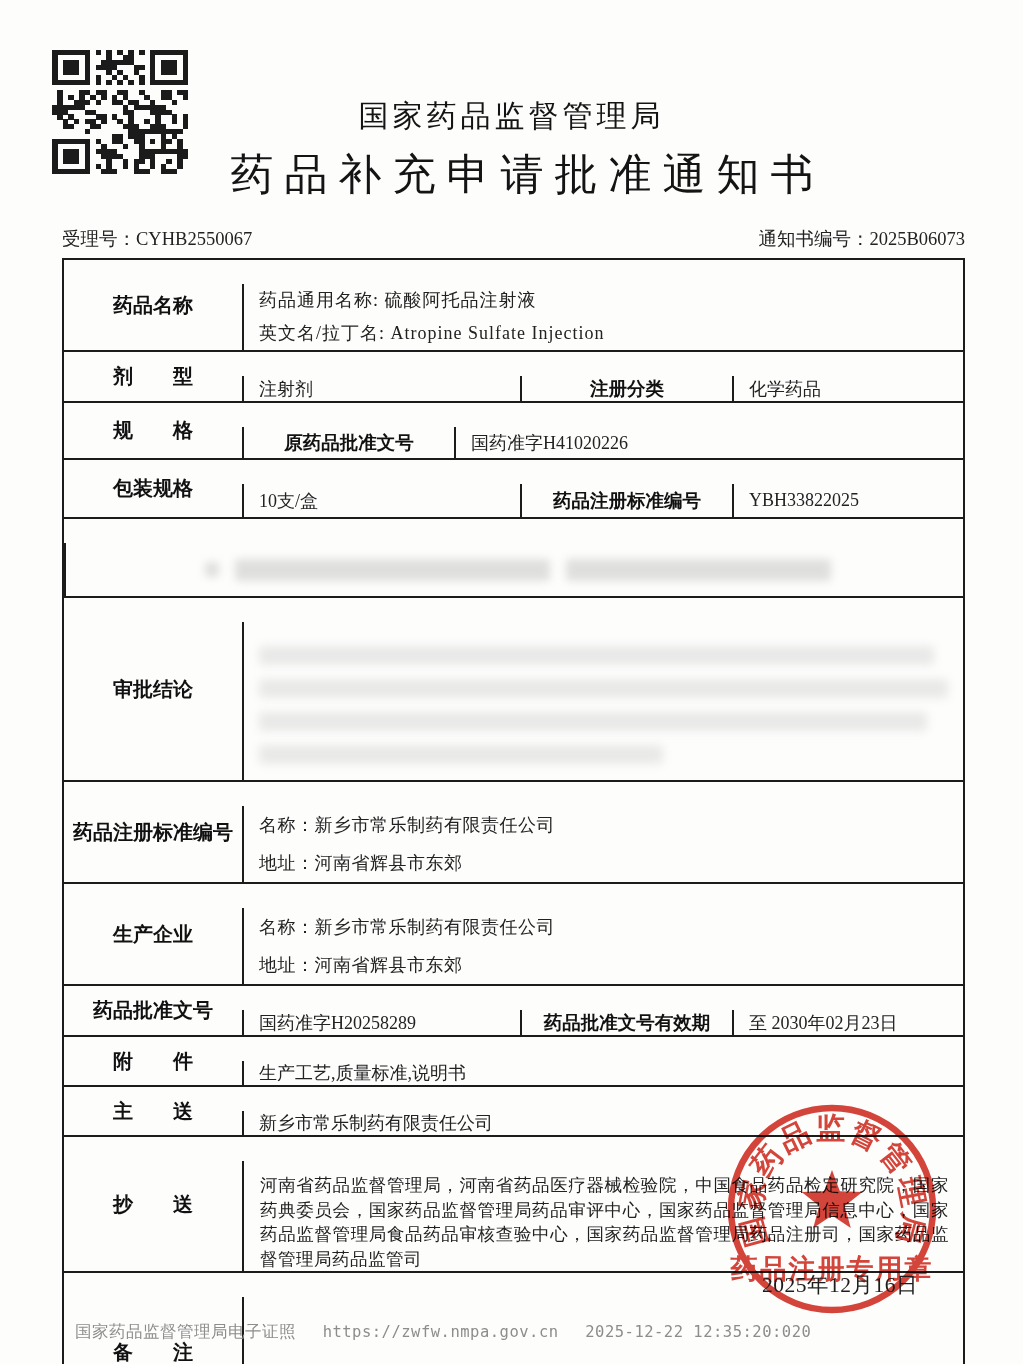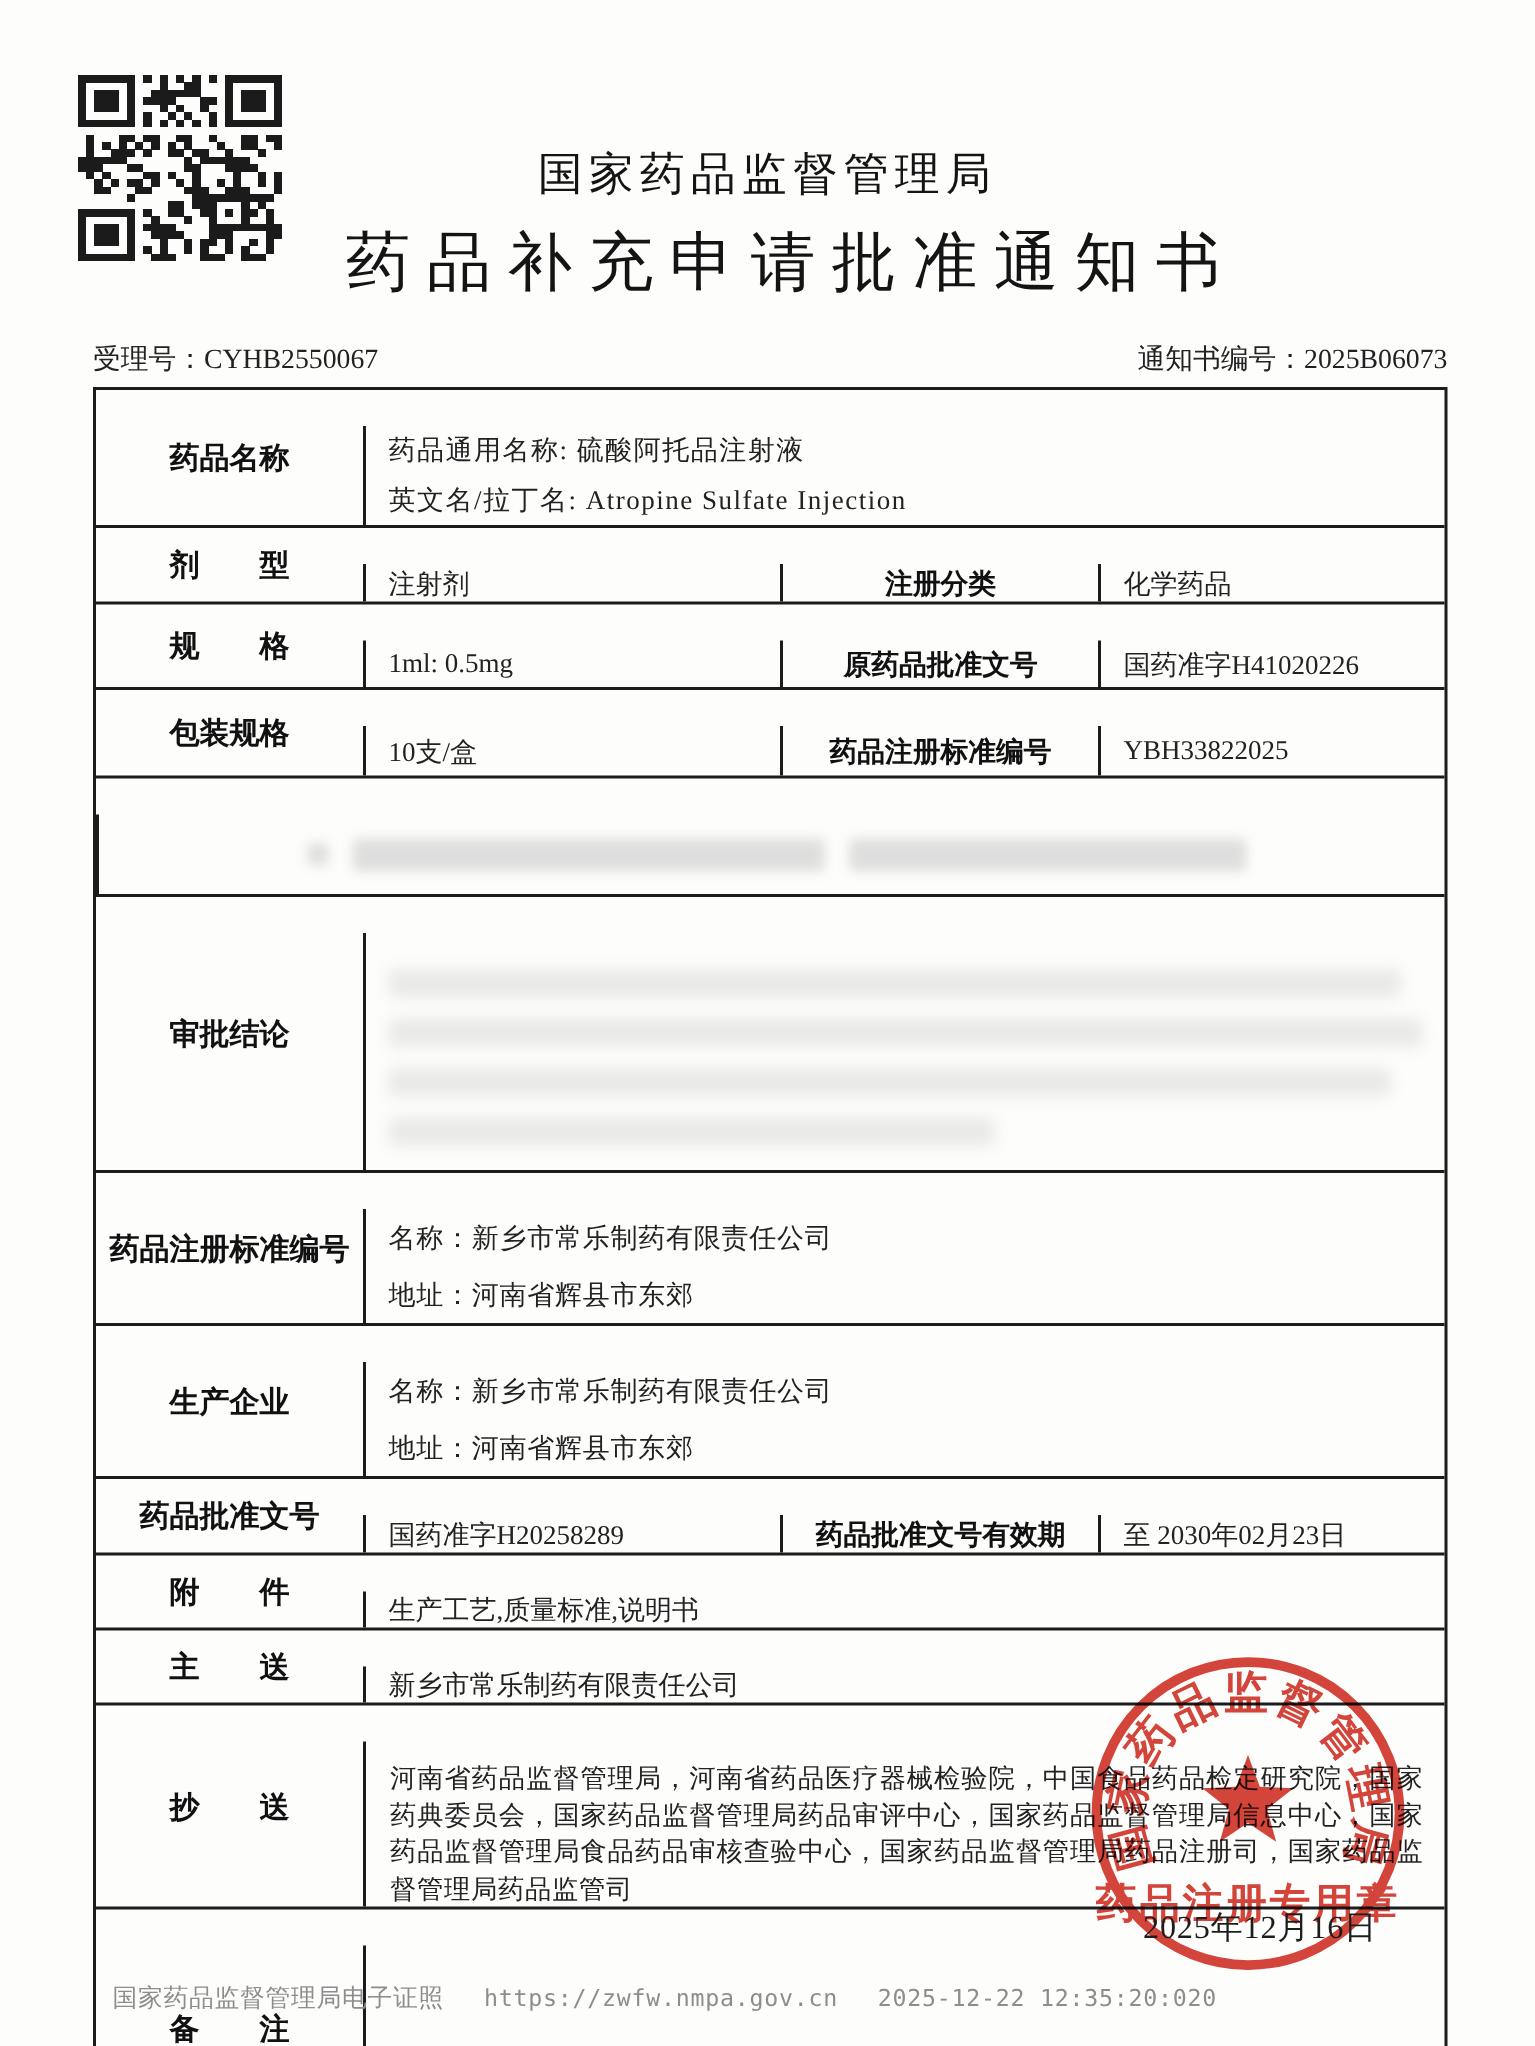--- a/index.html
+++ b/index.html
@@ -422,21 +422,20 @@
 
     <div class="row r2">
       <div class="lbl">剂　　型</div>
       <div class="val val1 cellL">注射剂</div>
       <div class="lbl2 cellL">注册分类</div>
       <div class="val cellL">化学药品</div>
     </div>
 
     <div class="row r3">
       <div class="lbl">规　　格</div>
-      <div class="val val1 cellL">1ml: 0.5mg</div>
       <div class="lbl2 cellL">原药品批准文号</div>
       <div class="val cellL">国药准字H41020226</div>
     </div>
 
     <div class="row r4">
       <div class="lbl">包装规格</div>
       <div class="val val1 cellL">10支/盒</div>
       <div class="lbl2 cellL">药品注册标准编号</div>
       <div class="val cellL">YBH33822025</div>
     </div>

